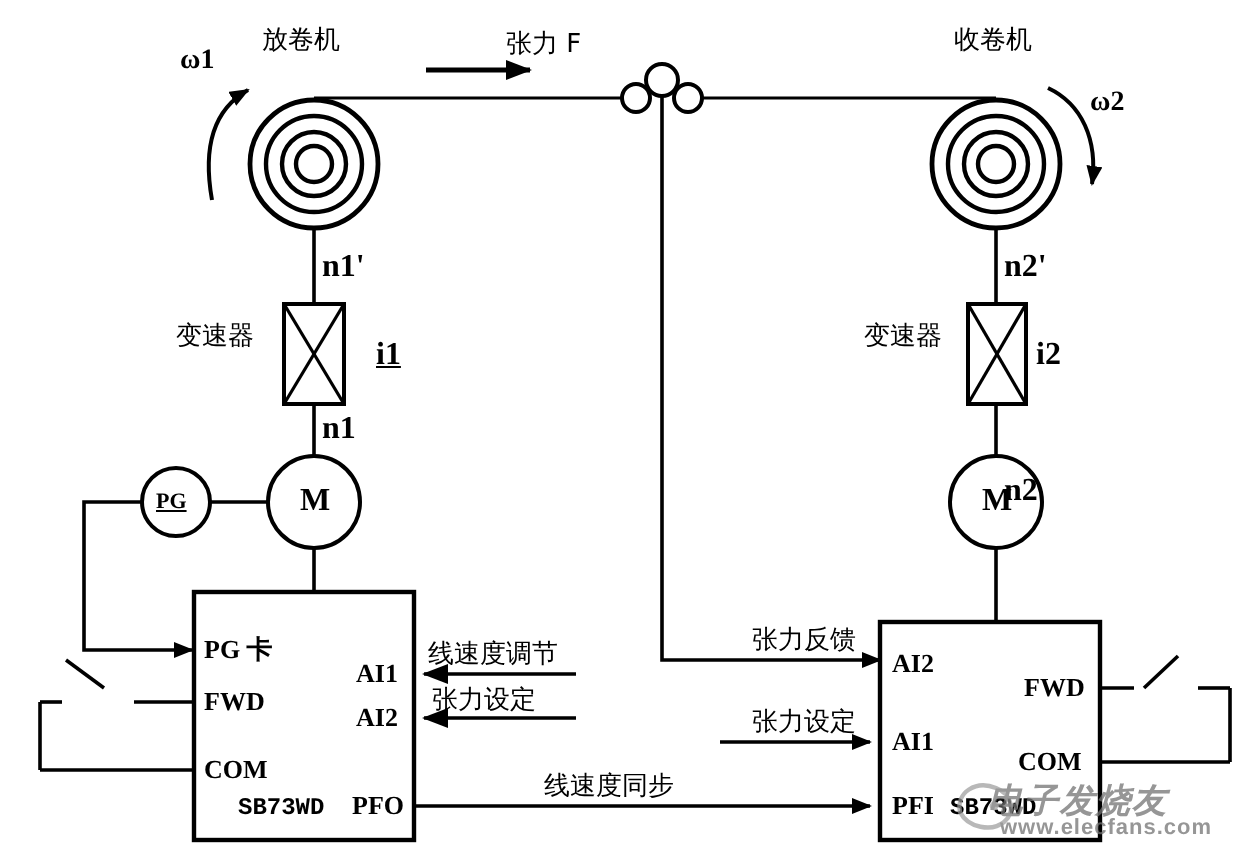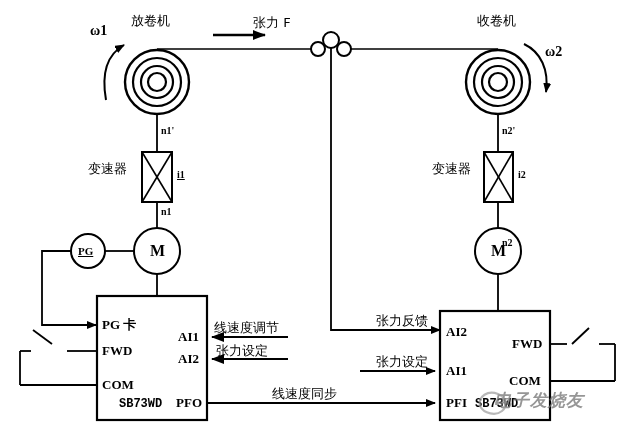--- a/index.html
+++ b/index.html
@@ -33,21 +33,21 @@
     font-size: 13px;
     font-weight: 500;
   }
   .term {
     font-family: "Liberation Serif", "DejaVu Serif", serif;
     font-size: 13px;
     font-weight: bold;
   }
   .shaft {
     font-family: "Liberation Serif", "DejaVu Serif", serif;
-    font-size: 10px;
+    font-size: 16px;
     font-weight: bold;
   }
   .omega {
     font-family: "Liberation Serif", "DejaVu Serif", serif;
     font-size: 14px;
     font-weight: bold;
   }
   .motor-letter {
     font-family: "Liberation Serif", "DejaVu Serif", serif;
     font-size: 16px;
@@ -206,21 +206,21 @@
   </svg>
 
   <div class="lbl cn" style="left:131px; top:14px;">放卷机</div>
   <div class="lbl cn" style="left:477px; top:14px;">收卷机</div>
   <div class="lbl omega" style="left:90px; top:24px;">ω1</div>
   <div class="lbl omega" style="left:545px; top:45px;">ω2</div>
   <div class="lbl cn" style="left:215px; top:16px;margin-left:38px;">张力 F</div>
 
   <div class="lbl shaft" style="left:161px; top:126px;">n1'</div>
   <div class="lbl cn" style="left:88px; top:162px;">变速器</div>
-  <div class="lbl shaft" style="left:177px; top:170px;text-decoration:underline;">i1</div>
+  <div class="lbl shaft" style="left:188px; top:170px;text-decoration:underline;">i1</div>
   <div class="lbl shaft" style="left:161px; top:207px;text-align:center;">n1</div>
 
   <div class="lbl shaft" style="left:502px; top:126px;">n2'</div>
   <div class="lbl cn" style="left:432px; top:162px;">变速器</div>
   <div class="lbl shaft" style="left:518px; top:170px;">i2</div>
   <div class="lbl shaft" style="left:502px; top:207px;margin-top:31px;">n2</div>
 
   <div class="lbl motor-letter" style="left:150px; top:243px;">M</div>
   <div class="lbl motor-letter" style="left:491px; top:243px;">M</div>
   <div class="lbl pg-letter" style="left:78px; top:246px;">PG</div>
@@ -240,18 +240,19 @@
   <div class="lbl term" style="left:509px; top:374px;">COM</div>
   <div class="lbl model" style="left:475px; top:398px;">SB73WD</div>
 
   <div class="lbl cn" style="left:214px; top:321px;">线速度调节</div>
   <div class="lbl cn" style="left:216px; top:344px;">张力设定</div>
   <div class="lbl cn" style="left:376px; top:314px;">张力反馈</div>
   <div class="lbl cn" style="left:376px; top:355px;">张力设定</div>
   <div class="lbl cn" style="left:272px; top:387px;">线速度同步</div>
 
   <div class="wm wm-cn" style="left:494px; top:389px;">电子发烧友</div>
+  <div class="wm wm-url" style="left:500px; top:408px;">www.elecfans.com</div>
   <svg style="position:absolute; left:472px; top:384px; width:56px; height:40px;" viewBox="0 0 56 40">
     <path d="M8,22 C6,12 16,6 26,10 C34,13 36,22 30,27 C24,32 12,30 8,22 Z" fill="none" stroke="#9a9a9a" stroke-width="2.2" opacity="0.7"></path>
     <circle cx="25" cy="19" r="2.2" fill="#9a9a9a" opacity="0.7"></circle>
   </svg>
 
 </div>
 
 </body></html>

